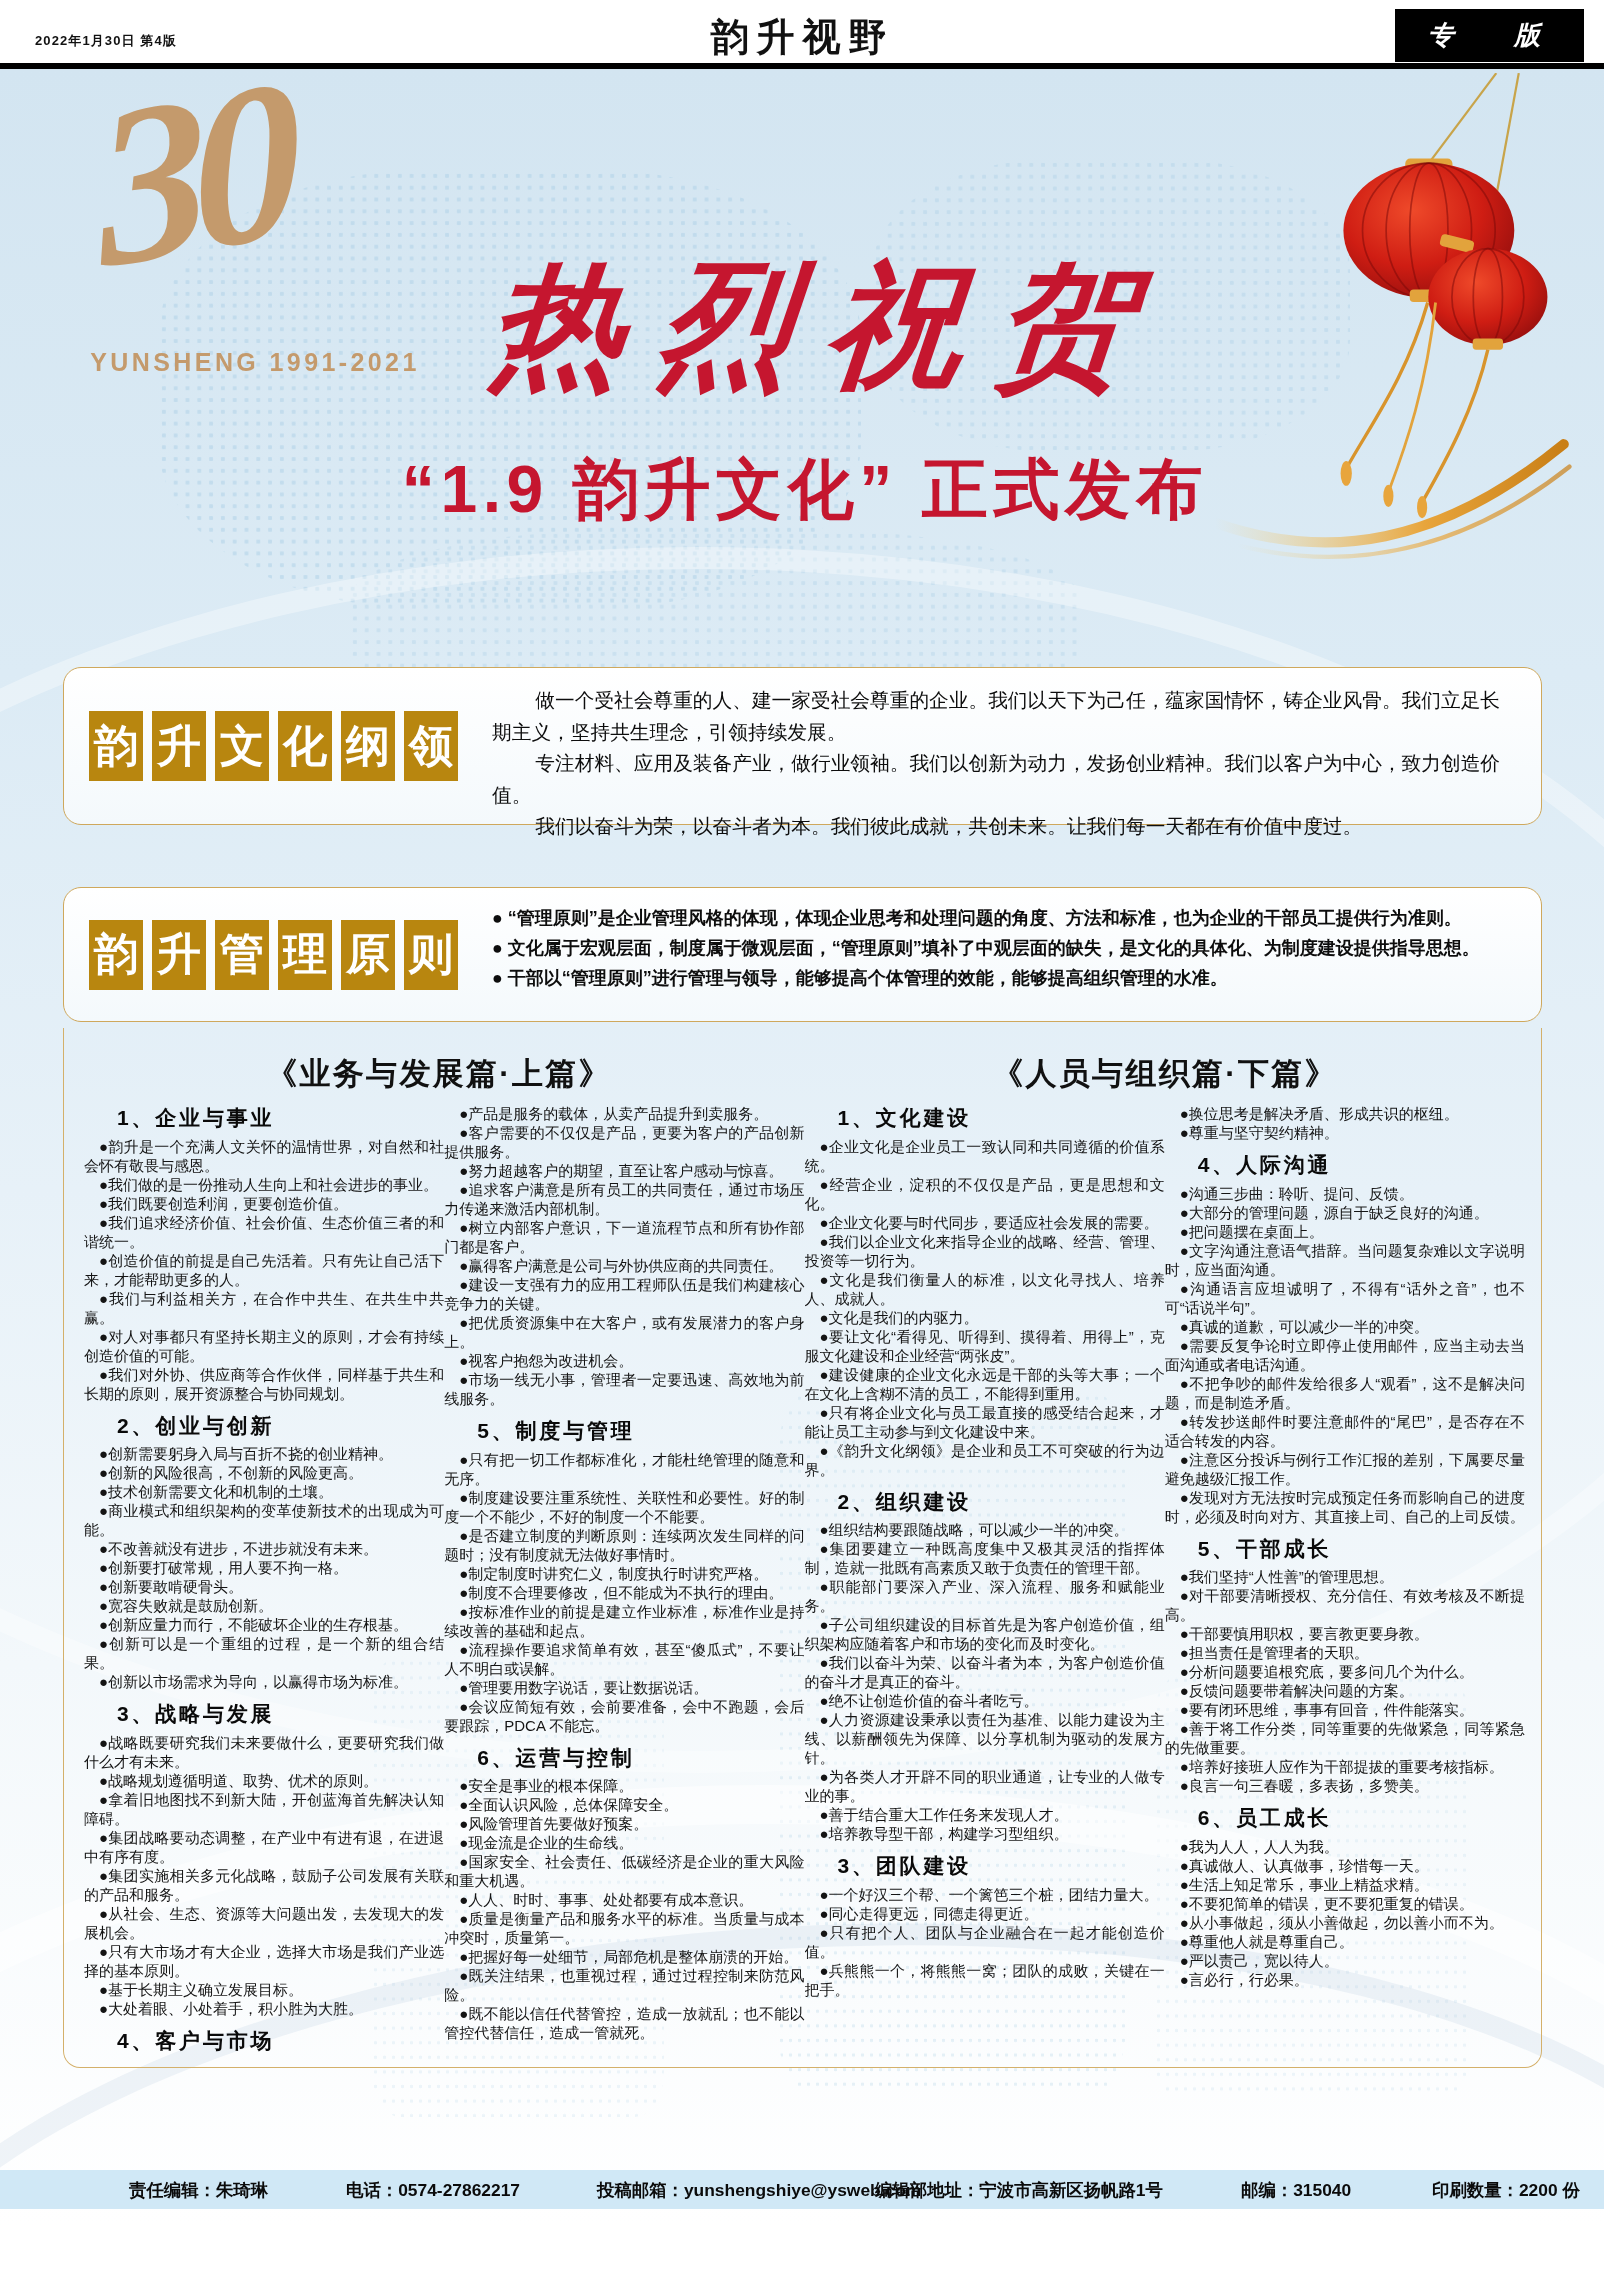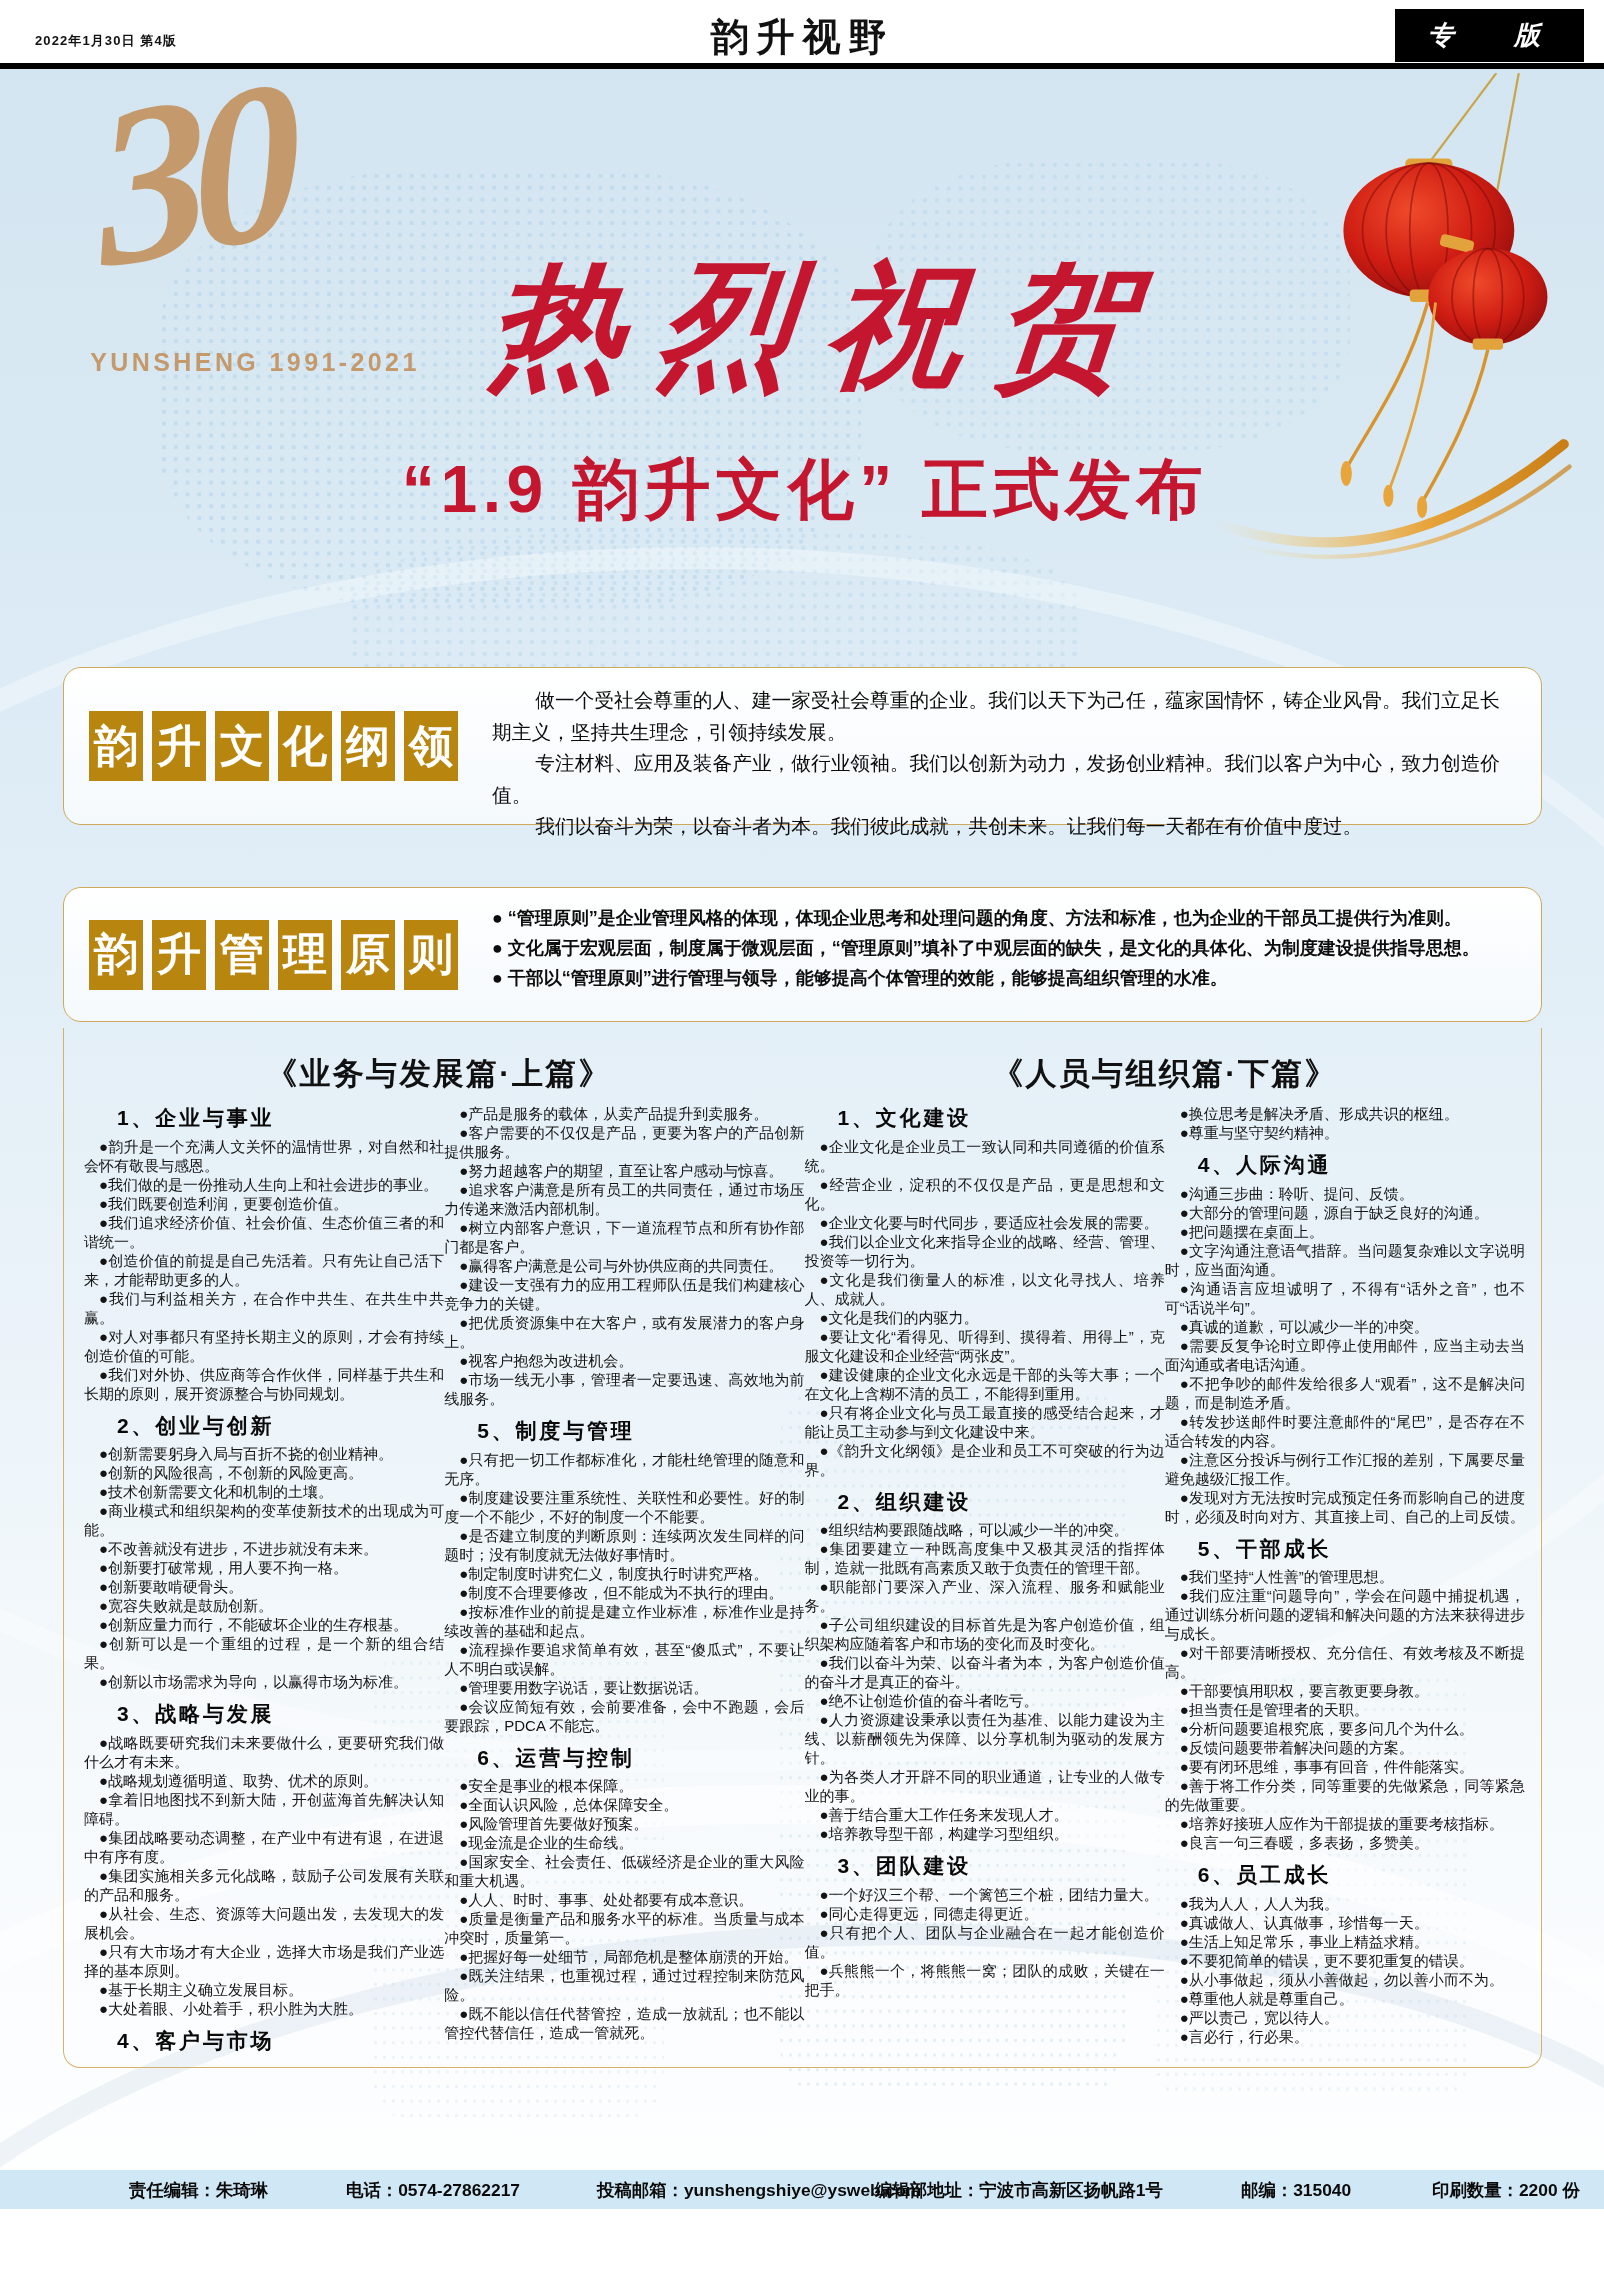--- a/index.html
+++ b/index.html
@@ -298,21 +298,20 @@
         <p class="bullet">●文字沟通注意语气措辞。当问题复杂难以文字说明时，应当面沟通。</p>
         <p class="bullet">●沟通语言应坦诚明了，不得有“话外之音”，也不可“话说半句”。</p>
         <p class="bullet">●真诚的道歉，可以减少一半的冲突。</p>
         <p class="bullet">●需要反复争论时立即停止使用邮件，应当主动去当面沟通或者电话沟通。</p>
         <p class="bullet">●不把争吵的邮件发给很多人“观看”，这不是解决问题，而是制造矛盾。</p>
         <p class="bullet">●转发抄送邮件时要注意邮件的“尾巴”，是否存在不适合转发的内容。</p>
         <p class="bullet">●注意区分投诉与例行工作汇报的差别，下属要尽量避免越级汇报工作。</p>
         <p class="bullet">●发现对方无法按时完成预定任务而影响自己的进度时，必须及时向对方、其直接上司、自己的上司反馈。</p>
         <h3 class="sec-h">5、干部成长</h3>
         <p class="bullet">●我们坚持“人性善”的管理思想。</p>
-        <p class="bullet">●我们应注重“问题导向”，学会在问题中捕捉机遇，通过训练分析问题的逻辑和解决问题的方法来获得进步与成长。</p>
         <p class="bullet">●对干部要清晰授权、充分信任、有效考核及不断提高。</p>
         <p class="bullet">●干部要慎用职权，要言教更要身教。</p>
         <p class="bullet">●担当责任是管理者的天职。</p>
         <p class="bullet">●分析问题要追根究底，要多问几个为什么。</p>
         <p class="bullet">●反馈问题要带着解决问题的方案。</p>
         <p class="bullet">●要有闭环思维，事事有回音，件件能落实。</p>
         <p class="bullet">●善于将工作分类，同等重要的先做紧急，同等紧急的先做重要。</p>
         <p class="bullet">●培养好接班人应作为干部提拔的重要考核指标。</p>
         <p class="bullet">●良言一句三春暖，多表扬，多赞美。</p>
         <h3 class="sec-h">6、员工成长</h3>

